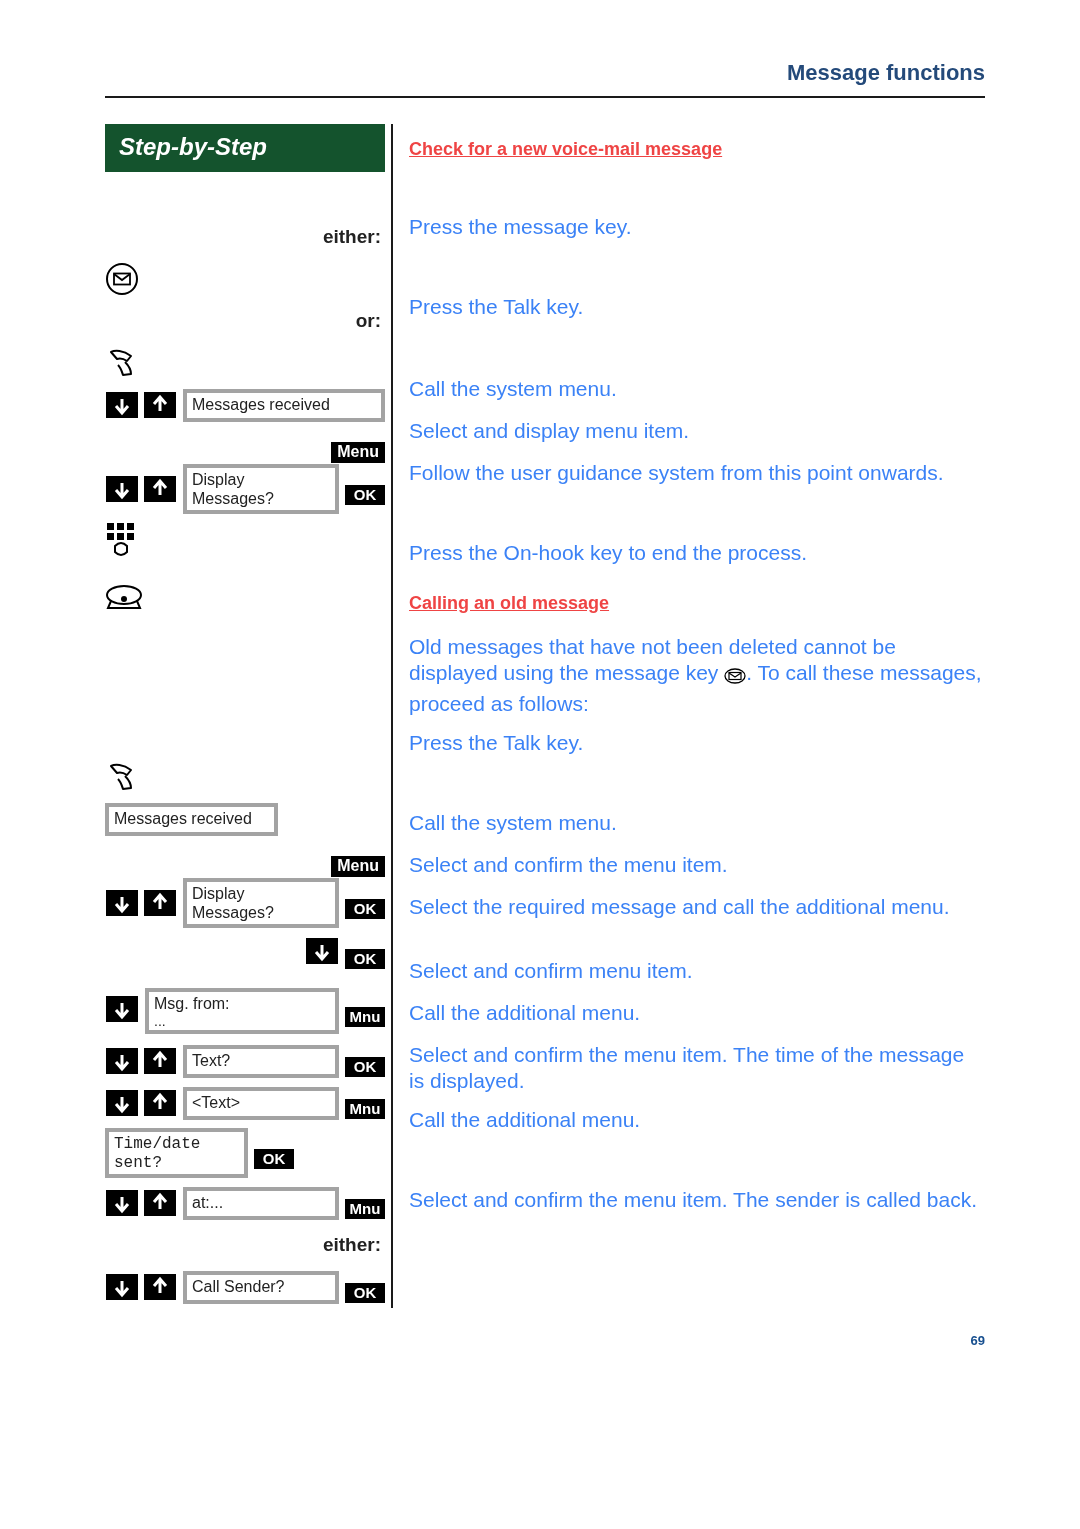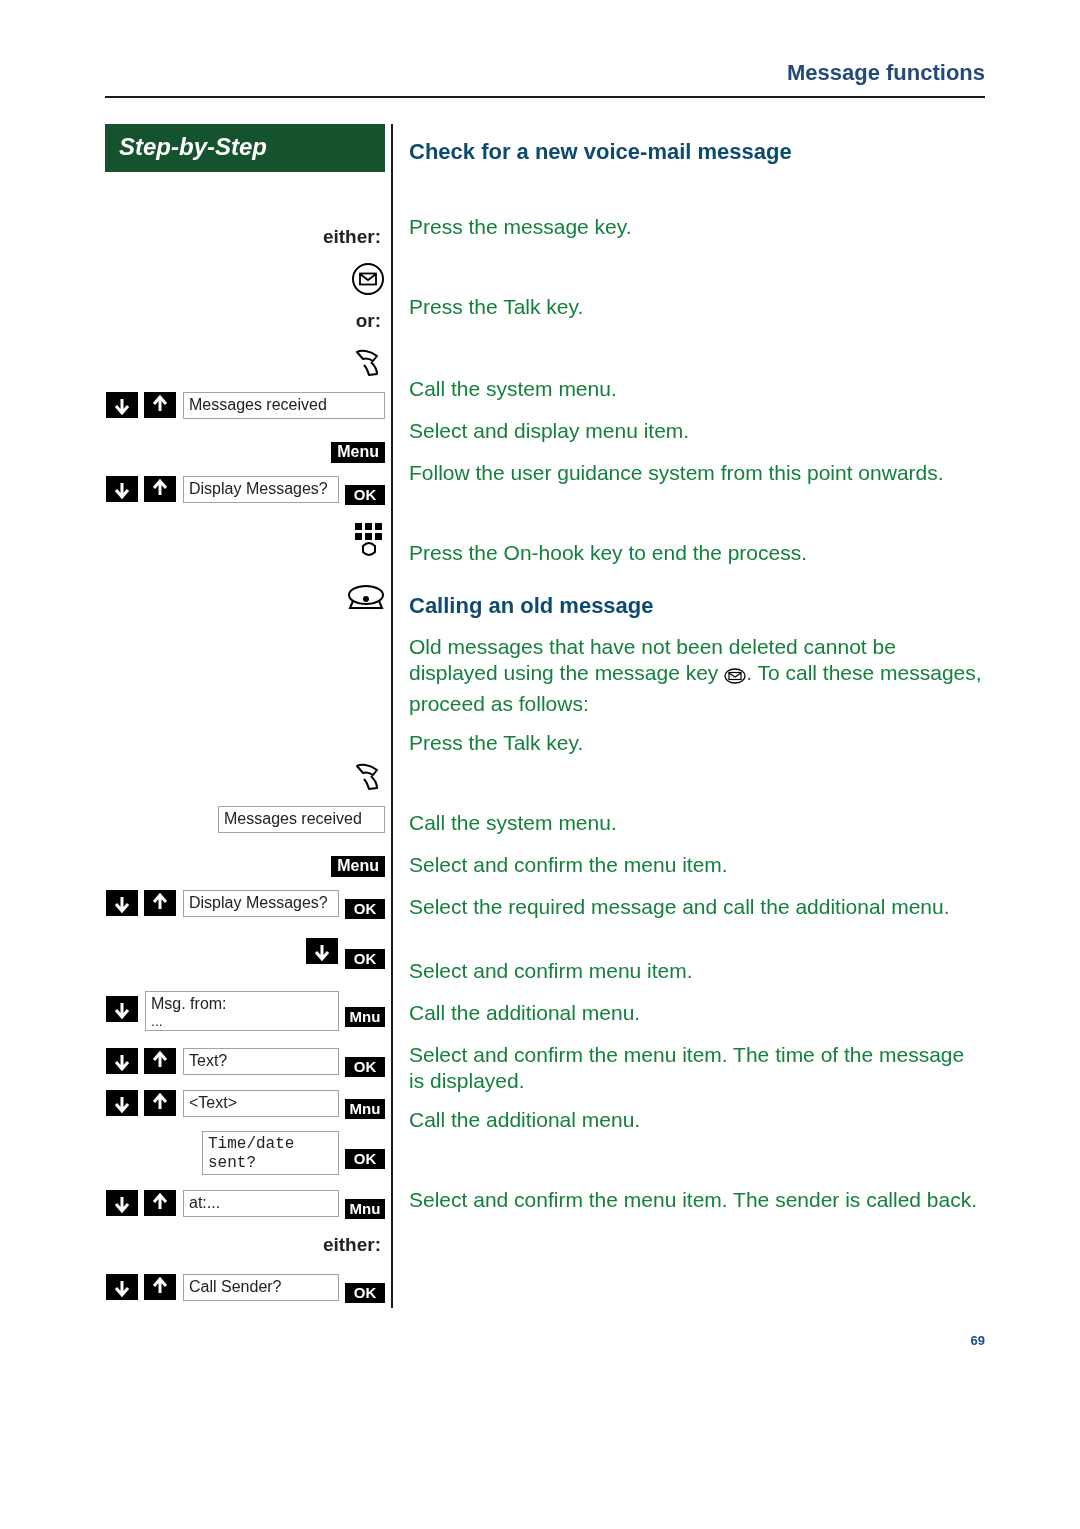--- a/index.html
+++ b/index.html
@@ -2,33 +2,33 @@
 <html><head>
 <meta charset="utf-8">
 <style>
   body { margin:0; background:#fff; font-family:Helvetica,Arial,sans-serif; color:#222; }
   .page { width:1080px; height:1378px; position:relative; padding:60px 95px 60px 105px; box-sizing:border-box; }
   .hdr { text-align:right; font-weight:700; font-size:22px; color:#244a7a; padding-bottom:10px; border-bottom:2px solid #1a1a1a; margin-bottom:26px;}
   .columns { display:flex; }
   .left { width:280px; flex:0 0 280px; border-right:2px solid #1a1a1a; padding-right:6px; }
   .right { flex:1; padding-left:16px; }
   .stepbar { background:#14532d; color:#fff; font-size:24px; font-style:italic; font-weight:700; padding:9px 14px 11px; margin-bottom:6px; }
-  .lrow { height:42px; display:flex; align-items:center; justify-content:flex-end; gap:6px; }
+  .lrow { height:42px; display:flex; align-items:center; gap:6px; }
   .lrow.tall { height:58px; }
   .lrow .fill { flex:1; }
   .bold { font-weight:700; font-size:19px; text-align:right; flex:1; padding-right:4px;}
   .btn { background:#000; color:#fff; font-weight:700; font-size:16px; padding:2px 6px 3px; line-height:1; min-width:30px; text-align:center;margin-top:11px;}
   .btn.sm { font-size:15px; padding:2px 4px 3px; min-width:32px;}
-  .disp { border:1px solid #a3a3a3; font-size:16px; padding:3px 5px 2px; line-height:1.15; flex:1; min-height:20px; display:flex; flex-direction:column; justify-content:center;}
+  .disp { border:4px solid #a3a3a3; font-size:16px; padding:3px 5px 2px; line-height:1.15; flex:1; min-height:20px; display:flex; flex-direction:column; justify-content:center;}
   .disp .sub{font-size:14px; line-height:1;}
   .arrows2 { display:flex; gap:4px;}
   .talk svg, .msg svg, .keypad svg, .onhook svg{display:block; margin:0 auto;}
-  .rtxt { font-size:21px; color:#15803d; line-height:1.25; padding:6px 0; min-height:30px;}
+  .rtxt { font-size:21px; color:#3b82f6; line-height:1.25; padding:6px 0; min-height:30px;}
   .rtxt.h2 { min-height:84px; }
-  .sechdr { color:#0c4a6e; font-weight:700; font-size:22px; padding-top:10px; }
+  .sechdr { color:#ef4444; font-weight:700; font-size:18px; padding-top:10px;text-decoration:underline; }
   .inline-env { display:inline-block; vertical-align:-4px; }
   .pagenum { position:absolute; right:95px; bottom:30px; font-weight:700; font-size:13px; color:#174f8f;margin-top:20px;}
 </style>
 </head>
 <body>
 
 <div class="page">
   <div class="hdr">Message functions</div>
   <div class="columns">
 

